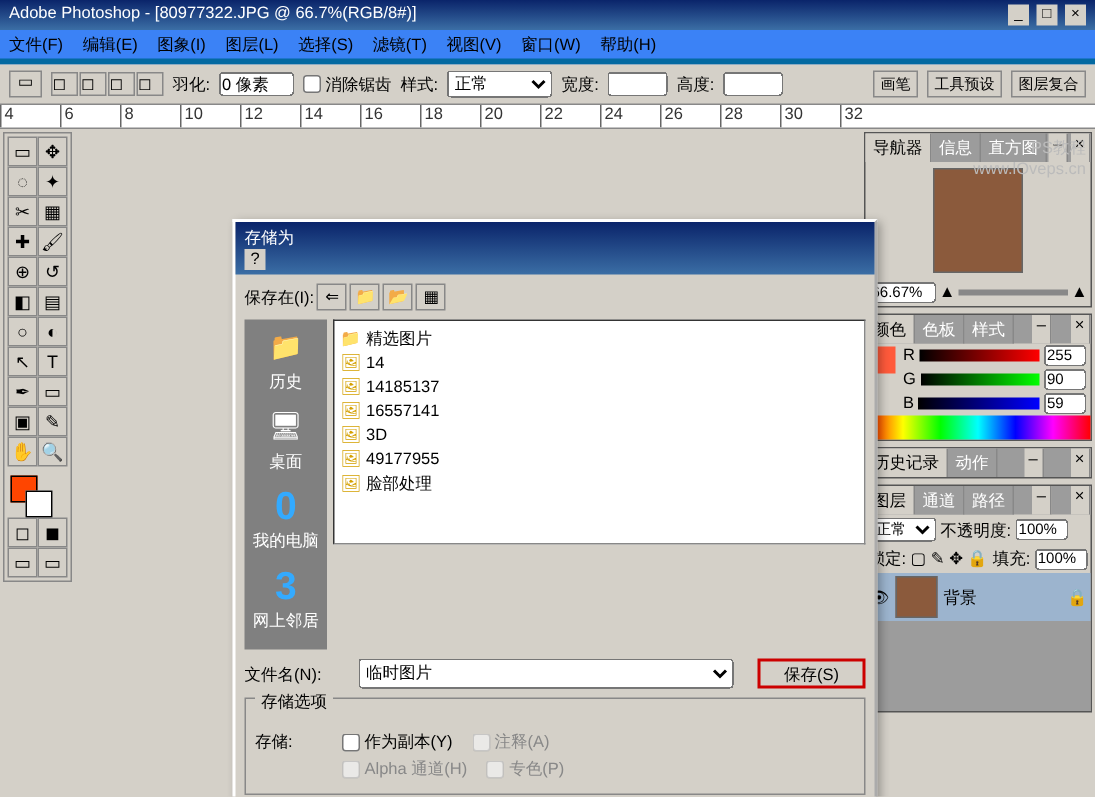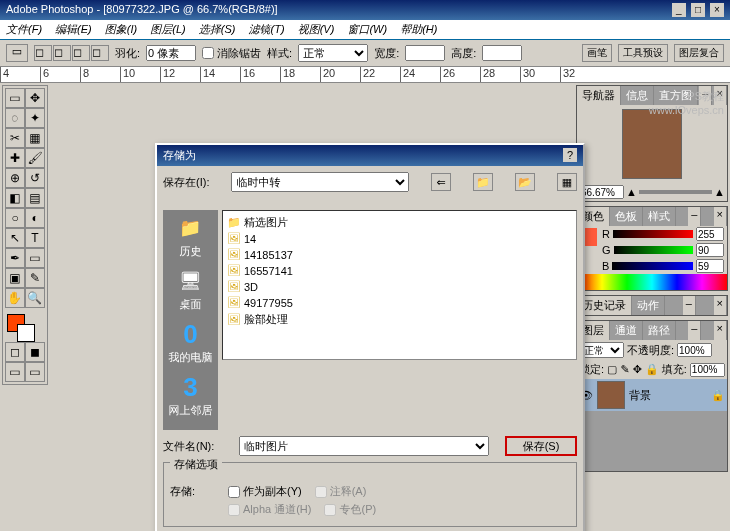--- a/index.html
+++ b/index.html
@@ -1,19 +1,19 @@
 <!DOCTYPE html>
 <html><head>
 <meta charset="utf-8">
 <style>
 * { margin: 0; padding: 0; box-sizing: border-box; font-family: "SimSun", Arial, sans-serif; font-size: 11px; }
 body { background: #d4d0c8; width: 730px; height: 531px; overflow: hidden; position: relative; }
 .title-bar { background: linear-gradient(#0a246a, #3b6ea5); color: #fff; padding: 3px 6px; display: flex; justify-content: space-between; }
 .title-bar .controls span { display: inline-block; width: 14px; height: 14px; background: #d4d0c8; color: #000; text-align: center; margin-left: 2px; font-size: 10px; line-height: 14px; }
-.menu-bar { background: #ffffff; padding: 2px 6px; border-bottom: 1px solid #0369a1; font-style: italic; }
+.menu-bar { background: #3b82f6; padding: 2px 6px; border-bottom: 4px solid #0369a1; }
 .menu-bar span { margin-right: 10px; }
 .option-bar { background: #d4d0c8; padding: 4px 6px; border-bottom: 1px solid #888; display: flex; align-items: center; gap: 6px; font-size: 11px; }
 .option-bar input[type="text"] { width: 50px; height: 16px; }
 .option-bar select { width: 70px; height: 18px; }
 .tab-btn { background: #d4d0c8; border: 1px solid #888; padding: 1px 4px; font-size: 10px; text-align: right; }
 .ruler-h { height: 16px; background: #fff; border-bottom: 1px solid #888; font-size: 9px; color: #333; display: flex; overflow: hidden; }
 .ruler-h span { flex: 0 0 40px; border-left: 1px solid #666; padding-left: 2px; }
 .main-area { position: relative; height: 460px; }
 .toolbox { position: absolute; left: 2px; top: 2px; width: 46px; background: #d4d0c8; border: 1px solid #888; padding: 2px; }
 .toolbox .trow { display: flex; }
@@ -37,24 +37,24 @@
 .color-row input { width: 28px; height: 14px; font-size: 10px; }
 .color-preview { display: flex; padding: 2px; }
 .color-preview .sw { width: 18px; height: 18px; }
 .color-spectrum { height: 16px; background: linear-gradient(to right, red,yellow,lime,cyan,blue,magenta,red); }
 .layer-head { display: flex; padding: 2px; gap: 3px; font-size: 10px; align-items: center; }
 .layer-head select { width: 45px; height: 16px; font-size: 10px; }
 .layer-head input { width: 35px; height: 14px; font-size: 10px; }
 .layer-row { display: flex; align-items: center; padding: 2px; background: #9cb4ce; gap: 4px; }
 .layer-thumb { width: 28px; height: 28px; background: #8b5a3c; border: 1px solid #666; }
 .dialog { position: absolute; left: 155px; top: 60px; width: 430px; background: #d4d0c8; border: 2px outset #fff; box-shadow: 2px 2px 6px rgba(0,0,0,0.3); }
-.dialog-title { background: linear-gradient(#0a246a, #3b6ea5); color: #fff; padding: 3px 6px; display: flex; justify-content: space-between; }
+.dialog-title { background: linear-gradient(#0a246a, #3b6ea5); color: #fff; padding: 3px 6px; display: flex; justify-content: space-between; flex-direction: column; }
 .dialog-title span:last-child { background: #d4d0c8; color: #000; width: 14px; height: 14px; text-align: center; line-height: 14px; }
 .dialog-body { padding: 6px; }
-.save-in-row { display: flex; align-items: center; gap: 22px; margin-bottom: 18px; }
+.save-in-row { display: flex; align-items: center; gap: 2px; margin-bottom: 6px; }
 .save-in-row select { flex: 1; height: 20px; }
 .save-in-row .icn { width: 20px; height: 18px; border: 1px solid #888; background: #d4d0c8; text-align: center; line-height: 16px; }
 .browser-area { display: flex; gap: 4px; margin-bottom: 6px; }
 .places { width: 55px; background: #808080; padding: 4px; }
 .place-item { text-align: center; color: #fff; font-size: 10px; margin-bottom: 8px; }
 .place-item .picn { width: 28px; height: 28px; margin: 0 auto 2px; display: flex; align-items: center; justify-content: center; font-size: 18px; color: #fff; }
 .file-list { flex: 1; background: #fff; border: 1px inset #888; padding: 3px; height: 150px; overflow: auto; }
 .file-item { display: flex; align-items: center; gap: 3px; padding: 1px; font-size: 11px; }
 .file-item .ficn { width: 14px; height: 14px; color: #d4a000; }
 .name-row { display: flex; align-items: center; gap: 16px; margin-bottom: 4px; }
@@ -294,21 +294,20 @@
   </div>
 
   <div class="dialog">
     <div class="dialog-title">
       <span>存储为</span>
       <span>?</span>
     </div>
     <div class="dialog-body">
       <div class="save-in-row">
         <span>保存在(I):</span>
-        <select><option>临时中转</option></select>
         <span class="icn">⇐</span>
         <span class="icn">📁</span>
         <span class="icn">📂</span>
         <span class="icn">▦</span>
       </div>
       <div class="browser-area">
         <div class="places">
           <div class="place-item">
               <div class="picn">📁</div>
               <div>历史</div>

